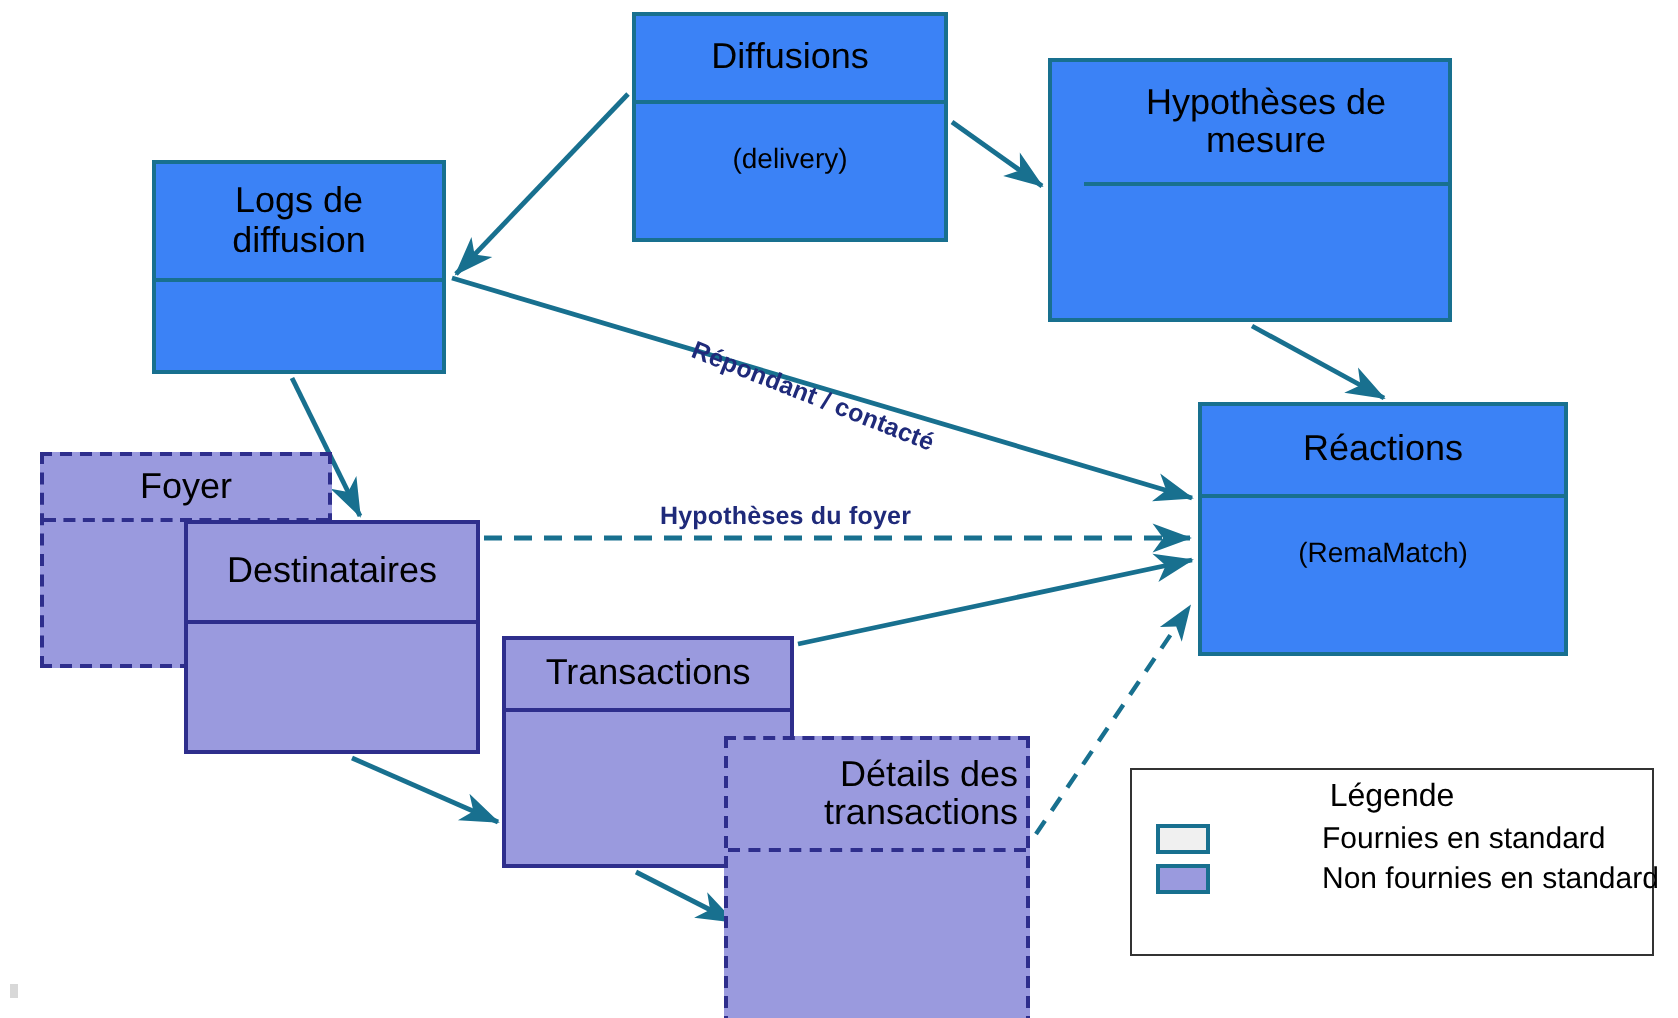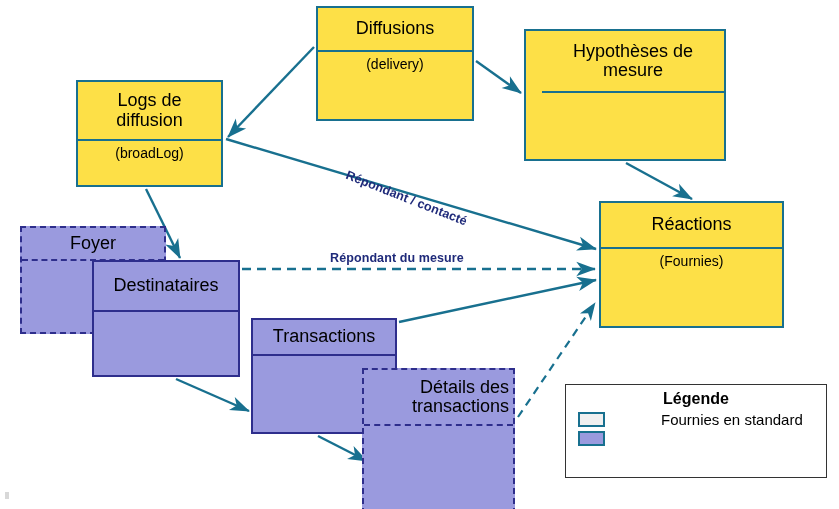--- a/index.html
+++ b/index.html
@@ -44,25 +44,25 @@
     white-space: pre-line;
   }
   .node .bdy {
     box-sizing: border-box;
     flex: 1 1 auto;
     display: flex;
     align-items: flex-start;
     justify-content: center;
     text-align: left;
     color: #000000;
-    padding-top: 4px;
+    padding-top: 19px;
   }
   
   .std {
-    background: #fde047;
+    background: #3b82f6;
     border: 2px solid #18708f;
   }
   .std .hdr {
     font-size: 18px;
     border-bottom: 2px solid #18708f;
   }
   .std .bdy {
     font-size: 14px;
   }
   
@@ -113,21 +113,21 @@
     box-sizing: border-box;
     background: #ffffff;
     border: 1px solid #333333;
     display: flex;
     flex-direction: column;
     align-items: center;
     padding-top: 5px;
   }
   #legend .legend-title {
     font-size: 16px;
-    font-weight: bold;
+    font-weight: normal;
     color: #000000;
     margin-bottom: 3px;
   }
   .legend-row {
     display: flex;
     align-items: center;
     width: 100%;
     padding-left: 12px;
     box-sizing: border-box;
     margin-bottom: 3px;
@@ -200,26 +200,25 @@
     <div class="hdr" style="height:44px;">Diffusions</div>
     <div class="bdy">(delivery)</div>
   </div>
 
   <div class="node std" id="node-hypotheses" style="left:524px; top:29px; width:202px; height:132px;">
     <div class="hdr" style="height:62px;margin-left:16px;">Hypothèses de mesure</div>
   </div>
 
   <div class="node std" id="node-logs" style="left:76px; top:80px; width:147px; height:107px;">
     <div class="hdr" style="height:59px;">Logs de diffusion</div>
-    <div class="bdy">(broadLog)</div>
   </div>
 
   <div class="node std" id="node-reactions" style="left:599px; top:201px; width:185px; height:127px;">
     <div class="hdr" style="height:46px;">Réactions</div>
-    <div class="bdy">(Fournies)</div>
+    <div class="bdy">(RemaMatch)</div>
   </div>
 
   <div class="node nonstd dashed" id="node-foyer" style="left:20px; top:226px; width:146px; height:108px;">
     <div class="hdr" style="height:33px;">Foyer</div>
     <div class="bdy"></div>
   </div>
 
   <div class="node nonstd" id="node-transactions" style="left:251px; top:318px; width:146px; height:116px;">
     <div class="hdr" style="height:36px;">Transactions</div>
     <div class="bdy"></div>
@@ -230,28 +229,29 @@
     <div class="bdy"></div>
   </div>
 
   <div class="node nonstd dashed" id="node-details" style="left:362px; top:368px; width:153px; height:156px;">
     <div class="hdr" style="height:56px;">Détails des transactions</div>
     <div class="bdy"></div>
   </div>
 
   <div class="edge-label" id="label-repondant-contacte">Répondant / contacté</div>
 
-  <div class="edge-label" id="label-repondant-foyer">Répondant du mesure</div>
+  <div class="edge-label" id="label-repondant-foyer">Hypothèses du foyer</div>
 
   <div id="legend">
     <div class="legend-title">Légende</div>
     <div class="legend-row">
       <span class="legend-swatch std-swatch"></span>
       <span class="legend-text">Fournies en standard</span>
     </div>
     <div class="legend-row">
       <span class="legend-swatch nonstd-swatch"></span>
+      <span class="legend-text">Non fournies en standard</span>
     </div>
   </div>
 
   <div id="corner-artifact"></div>
 
 </div>
 
 </body></html>

